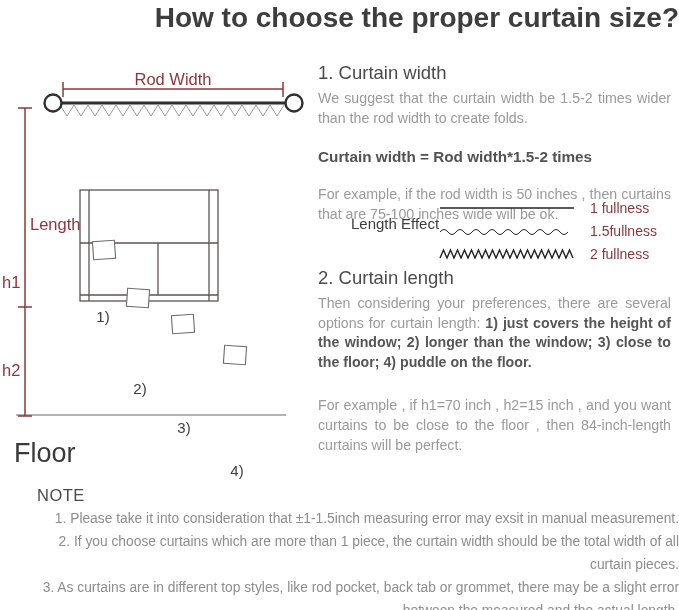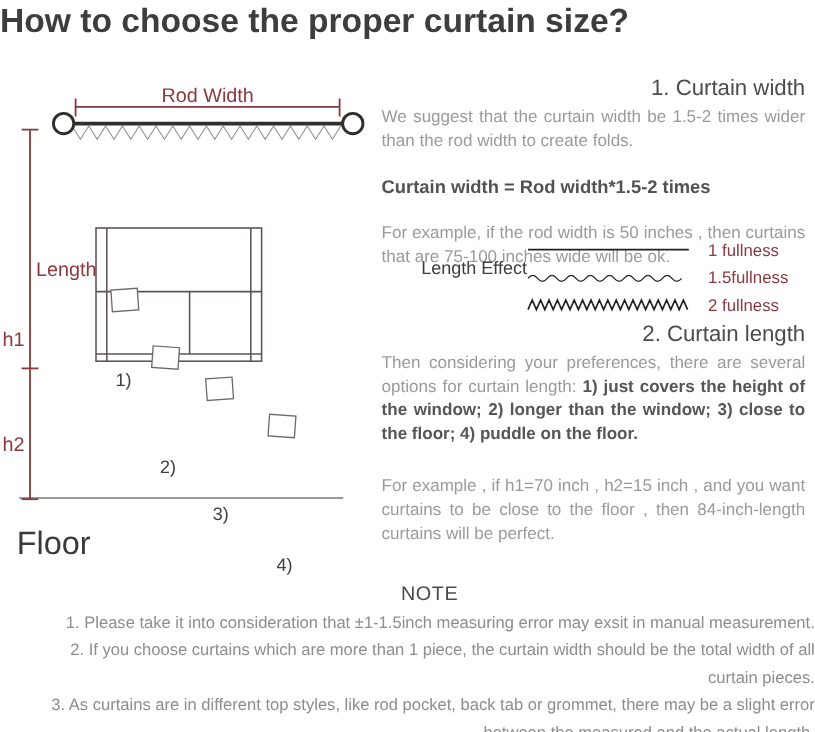--- a/index.html
+++ b/index.html
@@ -2,49 +2,49 @@
 <html style="--accent: #8a383d; --title: #3d3d3d; --heading: #4b4b4b; --body: #9a9a9a; --note: #8d8d8d;"><head>
 <meta charset="utf-8">
 <style>
   :root{
     --accent:#8a383d; --title:#3d3d3d; --heading:#4b4b4b;
     --body:#9a9a9a; --note:#8d8d8d; --ink:#2f2f2f;
   }
   html,body{margin:0;padding:0;background:#fff;}
   .page{position:relative;width:679px;height:610px;background:#fff;overflow:hidden;
         font-family:"Liberation Sans",sans-serif;}
-  .title{position:absolute;top:2px;left:0;right:0;margin:0;text-align:left;
+  .title{position:absolute;top:2px;left:0;right:0;margin:0;text-align:right;
          font-size:28px;font-weight:700;color:var(--title);}
   svg.diagram{position:absolute;left:0;top:58px;}
   svg .red-stroke{stroke:var(--accent);stroke-width:1.5;fill:none;}
   svg .red-text{fill:var(--accent);font-size:16.5px;}
   svg .rod{stroke:var(--ink);stroke-width:3;}
   svg .finial{fill:#fff;stroke:var(--ink);stroke-width:2.4;}
   svg .curtain-line{stroke:#8f8f8f;stroke-width:.9;fill:none;}
   svg .tie{fill:#fff;stroke:#6b6b6b;stroke-width:1.1;}
   svg .win{stroke:#5d5353;stroke-width:1.3;fill:none;}
   svg .floor-line{stroke:#9a9a9a;stroke-width:1.5;}
   svg .num-label{fill:#3f3f3f;font-size:15px;text-anchor:middle;}
   svg .floor-text{fill:#3a3a3a;font-size:27px;}
   .right-col{position:absolute;left:318px;top:60px;width:353px;}
   .sec{position:absolute;left:0;width:100%;}
   #sec1{top:2px;} #folds{top:133px;height:72px;} #sec2{top:207px;}
-  .sec h2{margin:0 0 5px 0;font-size:18.5px;font-weight:500;color:var(--heading);text-align:right;}
+  .sec h2{margin:0 0 5px 0;font-size:18.5px;font-weight:500;color:var(--heading);}
   .sec p{margin:0;font-size:14.2px;line-height:1.38;color:var(--body);text-align:justify;}
   p.formula{font-size:15.3px;font-weight:700;color:#525252;margin:18px 0;}
   .inline-bold{font-weight:700;color:#565656;}
   #sec2 .example{margin-top:24px;}
   .folds-label{position:absolute;left:33px;top:22px;font-size:15px;color:#3c3c3c;}
   .folds-rows{position:absolute;left:119px;top:0;}
   .fold-row{display:flex;align-items:flex-end;height:23px;}
   .fold-row svg{width:140px;height:16px;flex:0 0 auto;}
   .fold-line{stroke:#222;fill:none;}
   .fold-label{margin-left:13px;font-size:14px;color:var(--accent);white-space:nowrap;}
   .note{position:absolute;left:29px;top:486px;width:650px;}
-  .note h3{margin:0 0 3px 8px;font-size:16.5px;font-weight:400;color:var(--heading);letter-spacing:.5px;text-align:center;}
+  .note h3{margin:0 0 3px 8px;font-size:16.5px;font-weight:400;color:var(--heading);letter-spacing:.5px;}
   .note p{margin:0;font-size:13.8px;line-height:1.66;color:var(--note);text-align:right;}
 </style>
 </head>
 <body>
 
 <div class="page">
 
   <h1 class="title">How to choose the proper curtain size?</h1>
 
   <svg class="diagram" width="315" height="430" viewBox="0 0 315 430">

